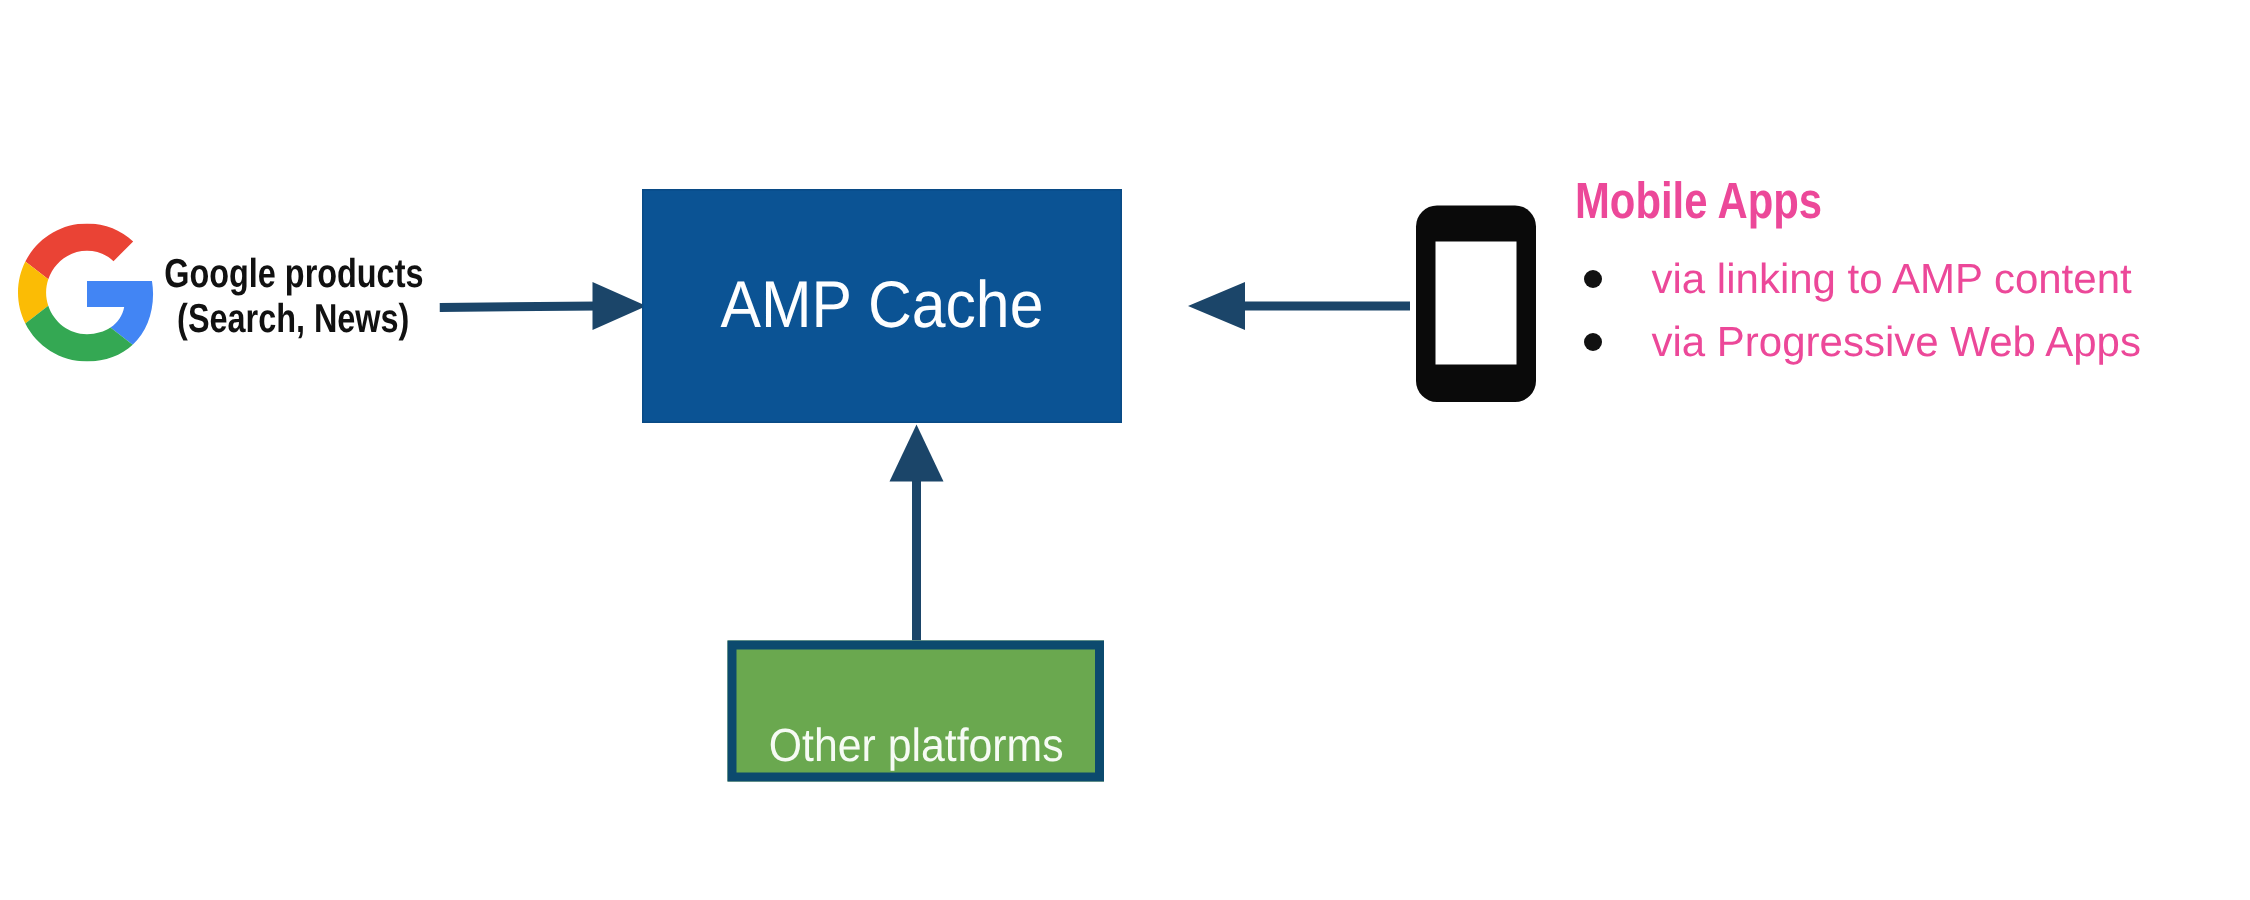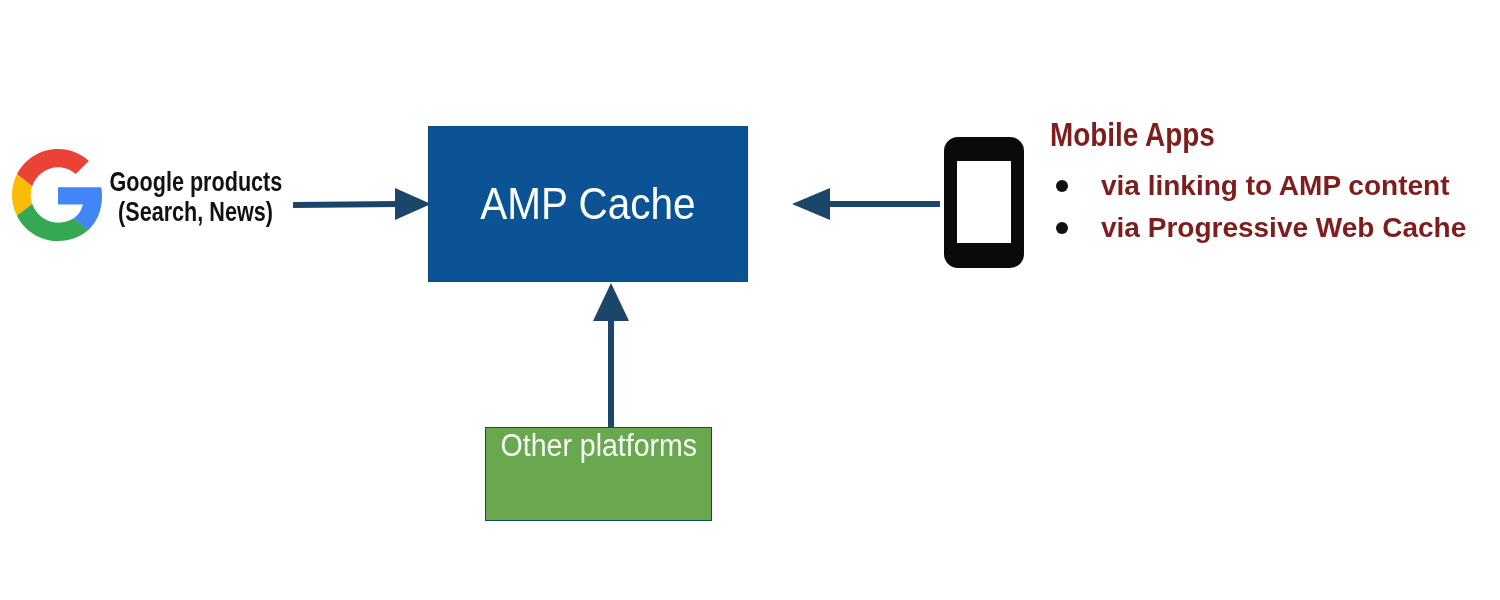--- a/index.html
+++ b/index.html
@@ -60,27 +60,27 @@
     transform: scaleX(0.92);
     transform-origin: center;
     white-space: nowrap;
   }
 
   
   .other-box {
     position: absolute;
     left: 485px;
     top: 427px;
-    width: 227px;
+    width: 251px;
     height: 94px;
     background: #6aa84f;
-    border: 1px solid #0c4a6e;
+    border: 6px solid #0c4a6e;
     box-sizing: border-box;
     display: flex;
-    align-items: flex-start;
+    align-items: flex-end;
     justify-content: center;
   }
   .other-box .label {
     color: #f6fbf4;
     font-size: 31px;
     font-weight: 400;
     transform: scaleX(0.92);
     transform-origin: center;
     white-space: nowrap;
   }
@@ -109,38 +109,37 @@
     bottom: 25px;
     background: #ffffff;
   }
 
   
   .mobile-apps {
     position: absolute;
     left: 1050px;
     top: 114px;
     width: 440px;
-    color: #7f1d1d;
+    color: #ec4899;
   }
   .mobile-apps .title {
     font-weight: bold;
     font-size: 34px;
     line-height: 40px;
     transform: scaleX(0.82);
     transform-origin: left center;
     white-space: nowrap;
   }
   .mobile-apps .bullet-list {
     margin-top: 11px;
   }
   .bullet-row {
     display: flex;
     align-items: center;
     height: 42px;
-    font-weight: bold;
   }
   .bullet-dot {
     width: 12px;
     height: 12px;
     border-radius: 50%;
     background: #111111;
     margin-left: 6px;
     margin-right: 33px;
     flex: 0 0 auto;
   }
@@ -195,18 +194,18 @@
 
   <div class="mobile-apps">
     <div class="title">Mobile Apps</div>
     <div class="bullet-list">
       <div class="bullet-row">
         <span class="bullet-dot"></span>
         <span class="bullet-text">via linking to AMP content</span>
       </div>
       <div class="bullet-row">
         <span class="bullet-dot"></span>
-        <span class="bullet-text">via Progressive Web Cache</span>
+        <span class="bullet-text">via Progressive Web Apps</span>
       </div>
     </div>
   </div>
 
 </div>
 
 </body></html>

